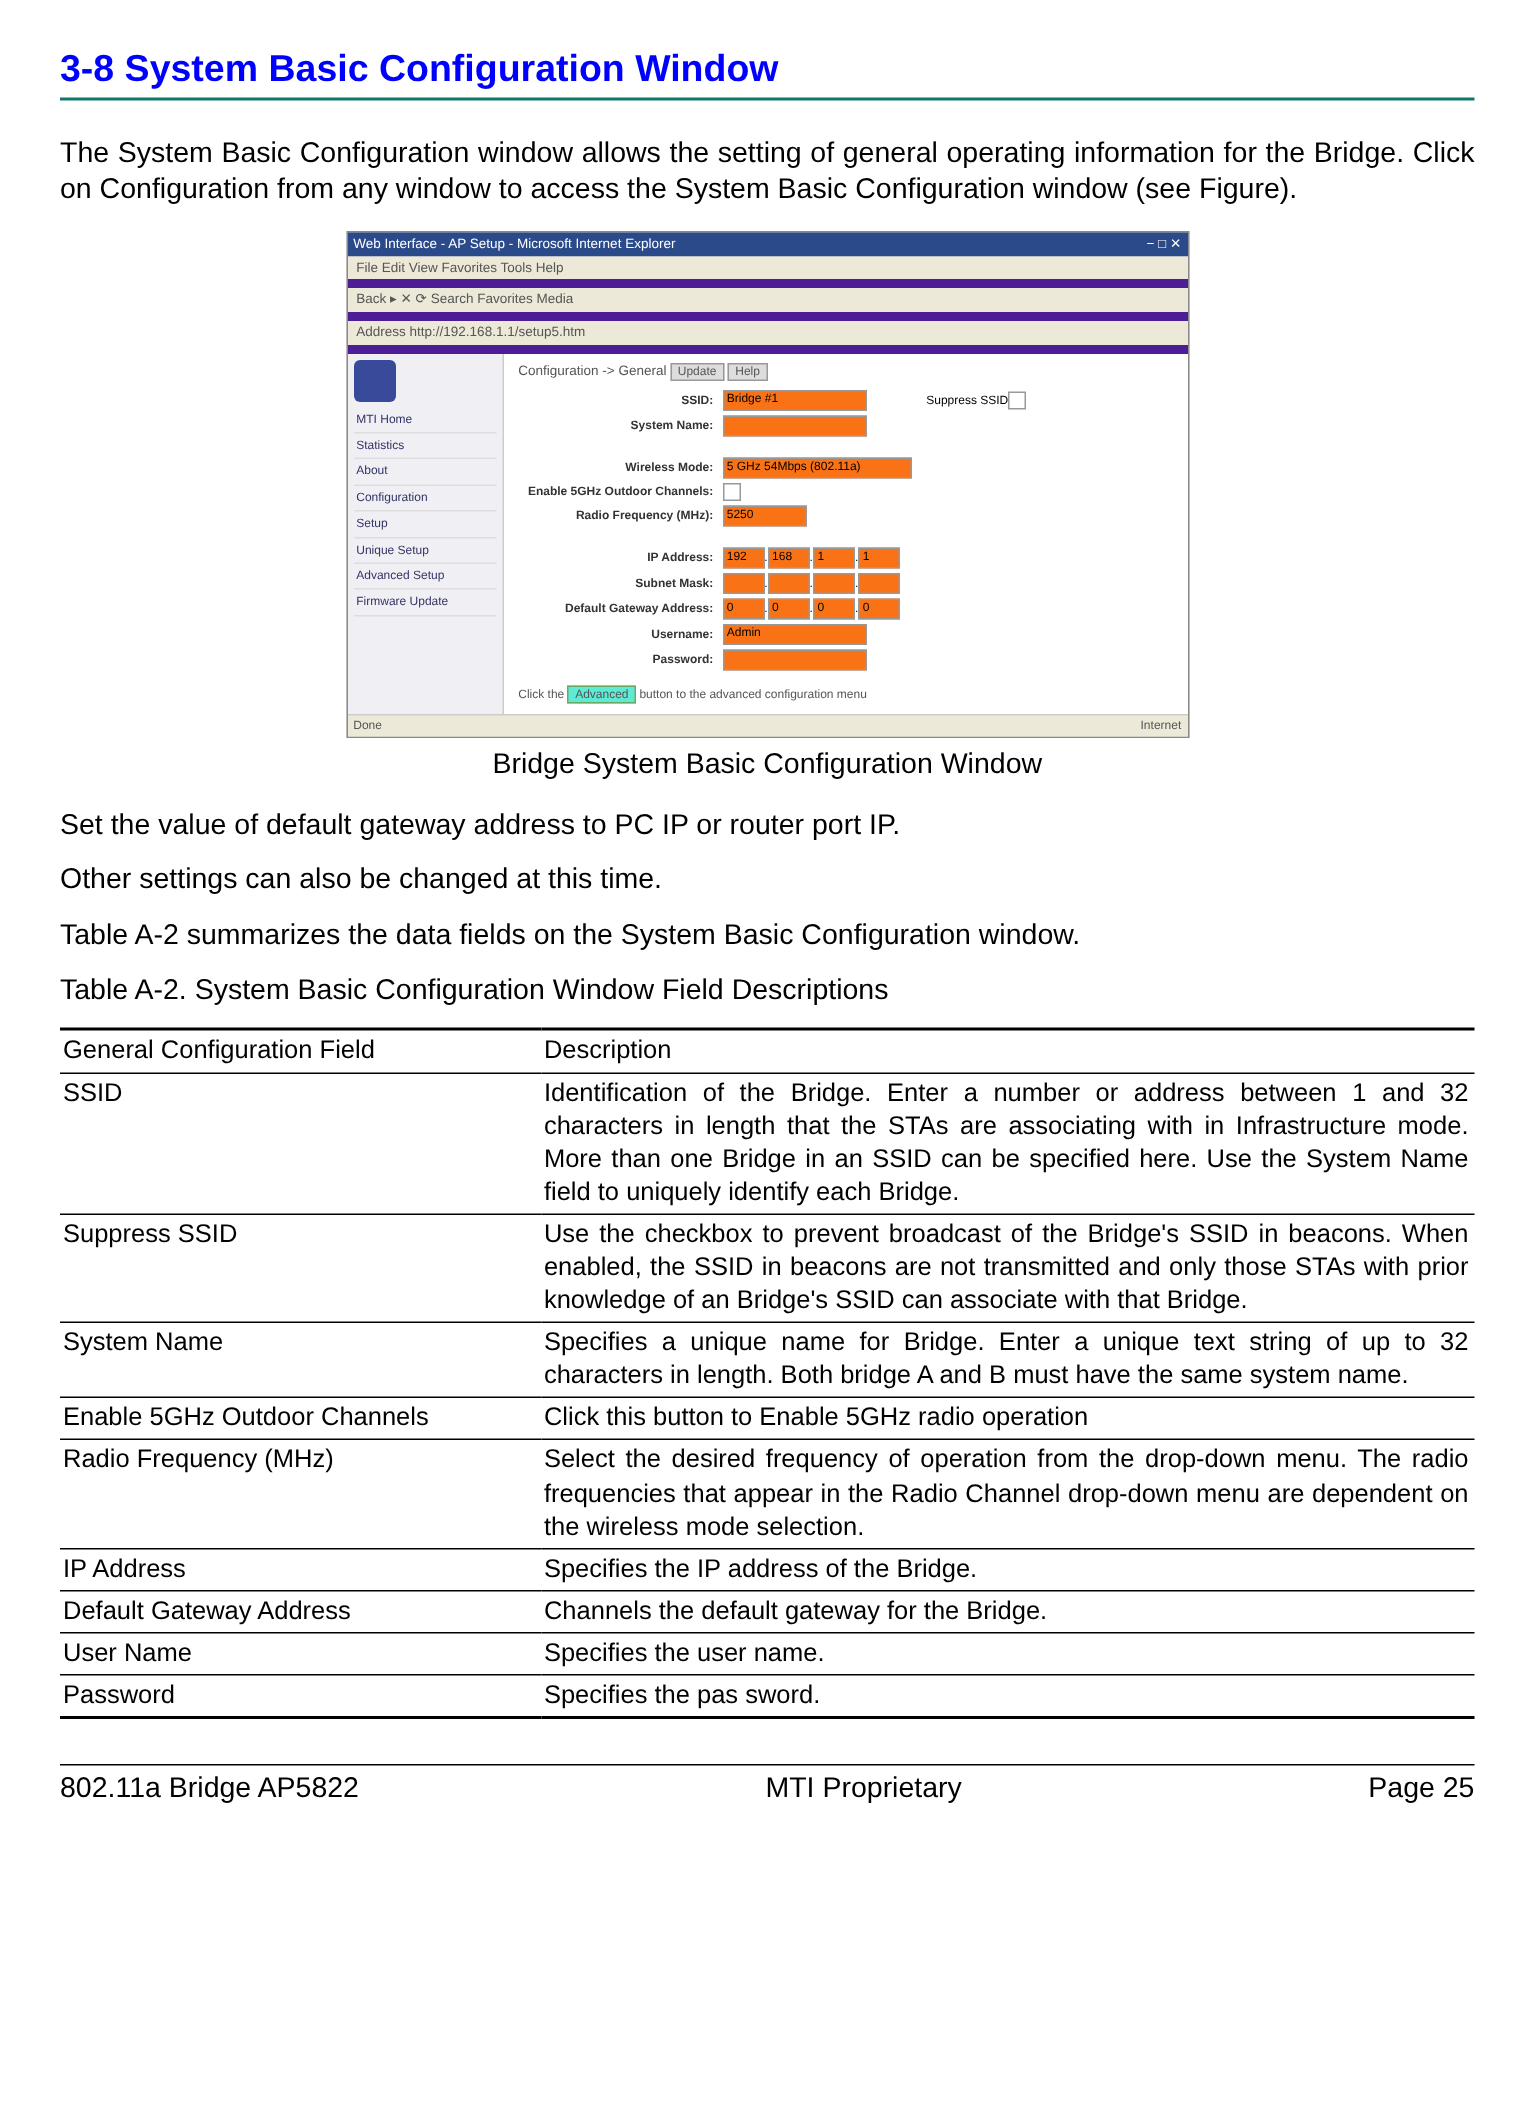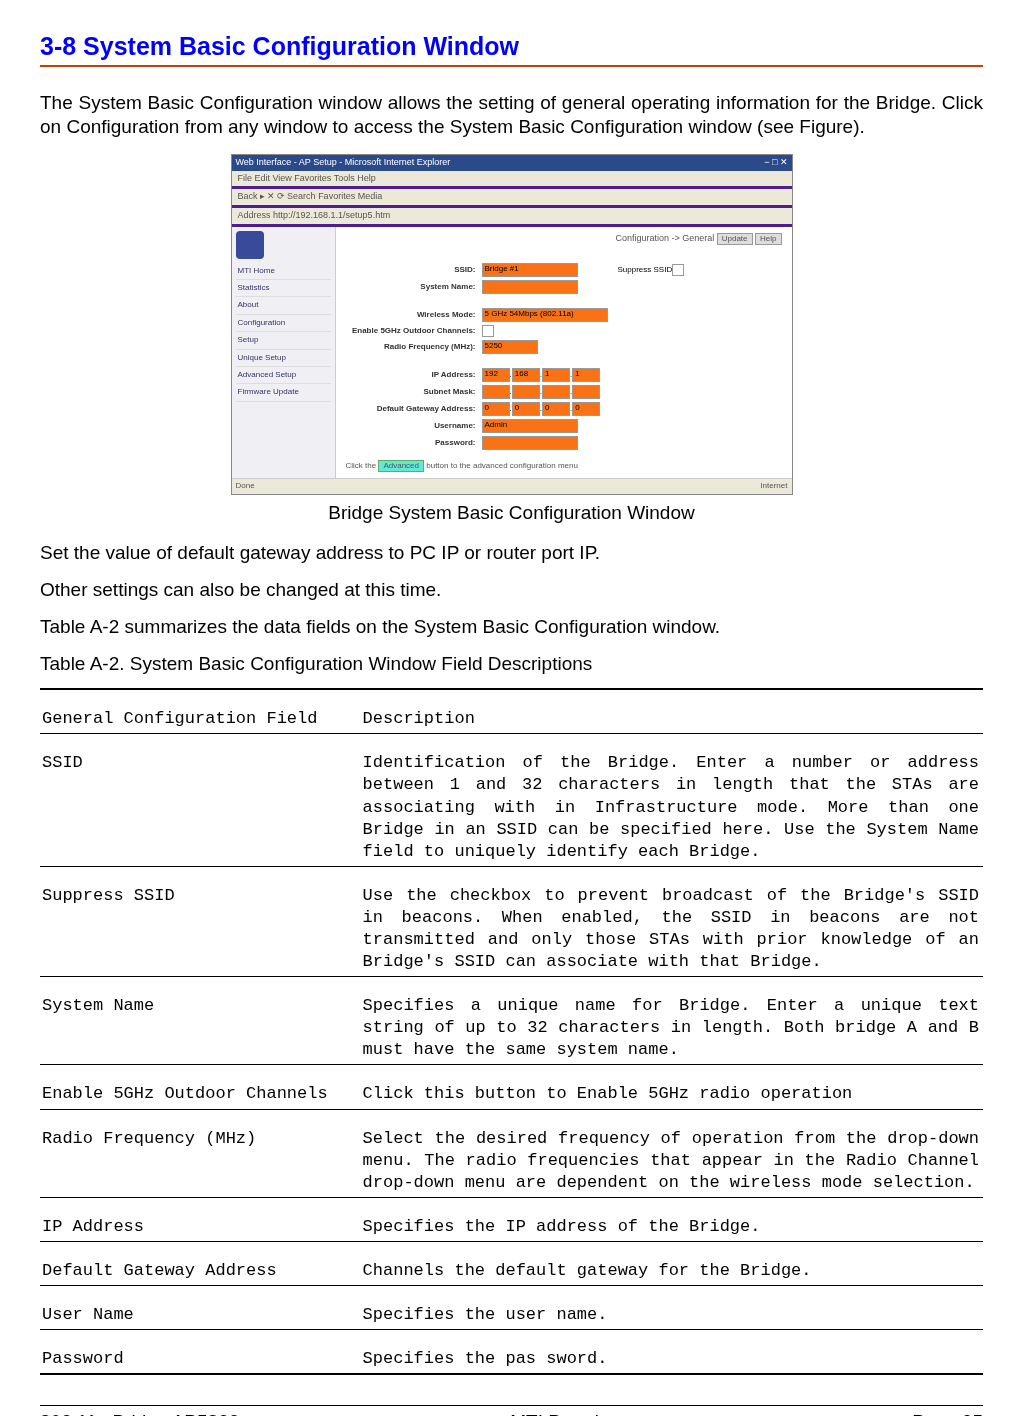--- a/index.html
+++ b/index.html
@@ -9,21 +9,21 @@
     color: #000;
     background: #fff;
     font-size: 19px;
     line-height: 1.3;
     width: 943px;
   }
   .section-heading {
     color: #0000ff;
     font-size: 25px;
     font-weight: bold;
-    border-bottom: 2px solid #c2410c;
+    border-bottom: 2px solid #0f766e;
     padding-bottom: 2px;
     margin-bottom: 24px;
   }
   .intro-para {
     text-align: justify;
     margin-bottom: 14px;
   }
   .figure {
     margin: 0 auto 6px auto;
     display: block;
@@ -37,21 +37,21 @@
     color: #fff;
     font-size: 9px;
     padding: 2px 4px;
     display: flex;
     justify-content: space-between;
   }
   .figure .menubar, .figure .toolbar, .figure .addrbar {
     background: #ece9d8;
     font-size: 9px;
     padding: 2px 6px;
-    border-bottom: 3px solid #4c1d95;
+    border-bottom: 6px solid #4c1d95;
     color: #555;
   }
   .figure .content {
     display: flex;
     background: #fff;
     min-height: 240px;
     font-size: 9px;
   }
   .figure .sidebar {
     width: 95px;
@@ -71,22 +71,21 @@
     border-bottom: 1px solid #ddd;
     font-size: 8px;
   }
   .figure .main {
     flex: 1;
     padding: 6px 10px;
   }
   .figure .bc {
     font-size: 9px;
     color: #555;
-    margin-bottom: 18px;
-    text-align: right;
+    margin-bottom: 6px;
   }
   .figure .bc .btn {
     display:inline-block;
     background:#ddd;
     border:1px solid #999;
     padding:0 4px;
     font-size:8px;
   }
   .figure .form-row {
     display: flex;
@@ -141,24 +140,23 @@
   }
   table.desc {
     width: 100%;
     border-collapse: collapse;
     font-size: 17px;
     margin-top: 6px;
   }
   table.desc td {
     border-top: 1px solid #000;
     border-bottom: 1px solid #000;
-    padding: 18px 4px 3px 2px;
+    padding: 2px 4px 3px 2px;
     vertical-align: top;
     text-align: left;
-    font-family: Liberation Mono, monospace;
   }
   table.desc tr:first-child td {
     border-top: 2px solid #000;
   }
   table.desc tr:last-child td {
     border-bottom: 2px solid #000;
   }
   table.desc td:first-child {
     width: 34%;
   }

